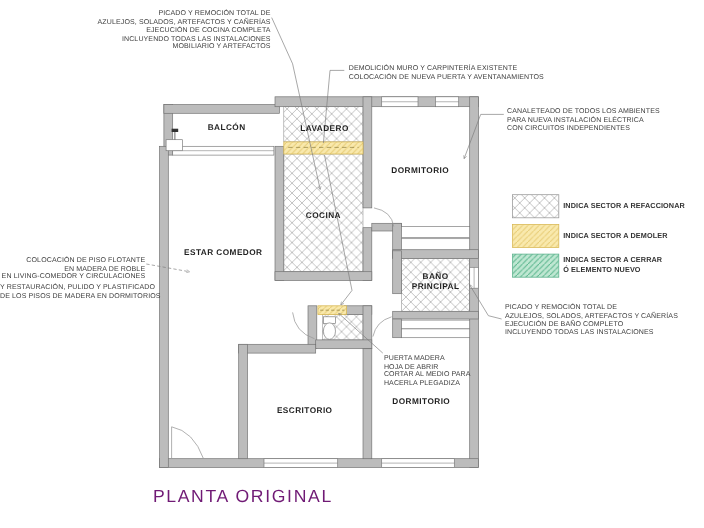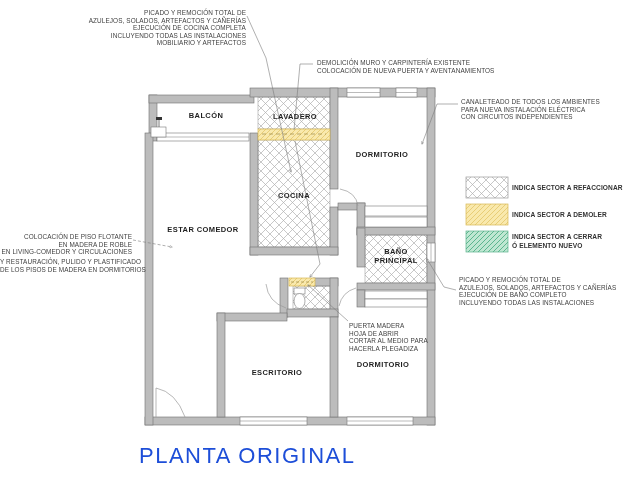--- a/index.html
+++ b/index.html
@@ -16,21 +16,21 @@
   .note.right{text-align:right;}
   .legend-label{
     position:absolute;font-size:6.6px;line-height:8.5px;font-weight:bold;color:#333;
     white-space:nowrap;letter-spacing:.1px;
   }
   .room-label{
     font-size:7.5px;font-weight:bold;fill:#1f1f1f;letter-spacing:.4px;
     font-family:"Liberation Sans", sans-serif;
   }
   #title{
-    position:absolute;font-size:22px;color:#1d4ed8;letter-spacing:1.5px;
+    position:absolute;font-size:16px;color:#701a75;letter-spacing:1.5px;
     white-space:nowrap;font-weight:400;
   }
   .wall{fill:#bcbcbc;stroke:#6f6f6f;stroke-width:.6;}
   .win{fill:#ffffff;stroke:#777;stroke-width:.6;}
   .winline{stroke:#777;stroke-width:.5;fill:none;}
   .hatchbox{stroke:#8e8e8e;stroke-width:.5;}
   .door{fill:none;stroke:#9a9a9a;stroke-width:.7;}
   .leader{fill:none;stroke:#7a7a7a;stroke-width:.6;}
   .fixture{fill:#ffffff;stroke:#777;stroke-width:.6;}
   .placard{fill:#ffffff;stroke:#777;stroke-width:.6;}

